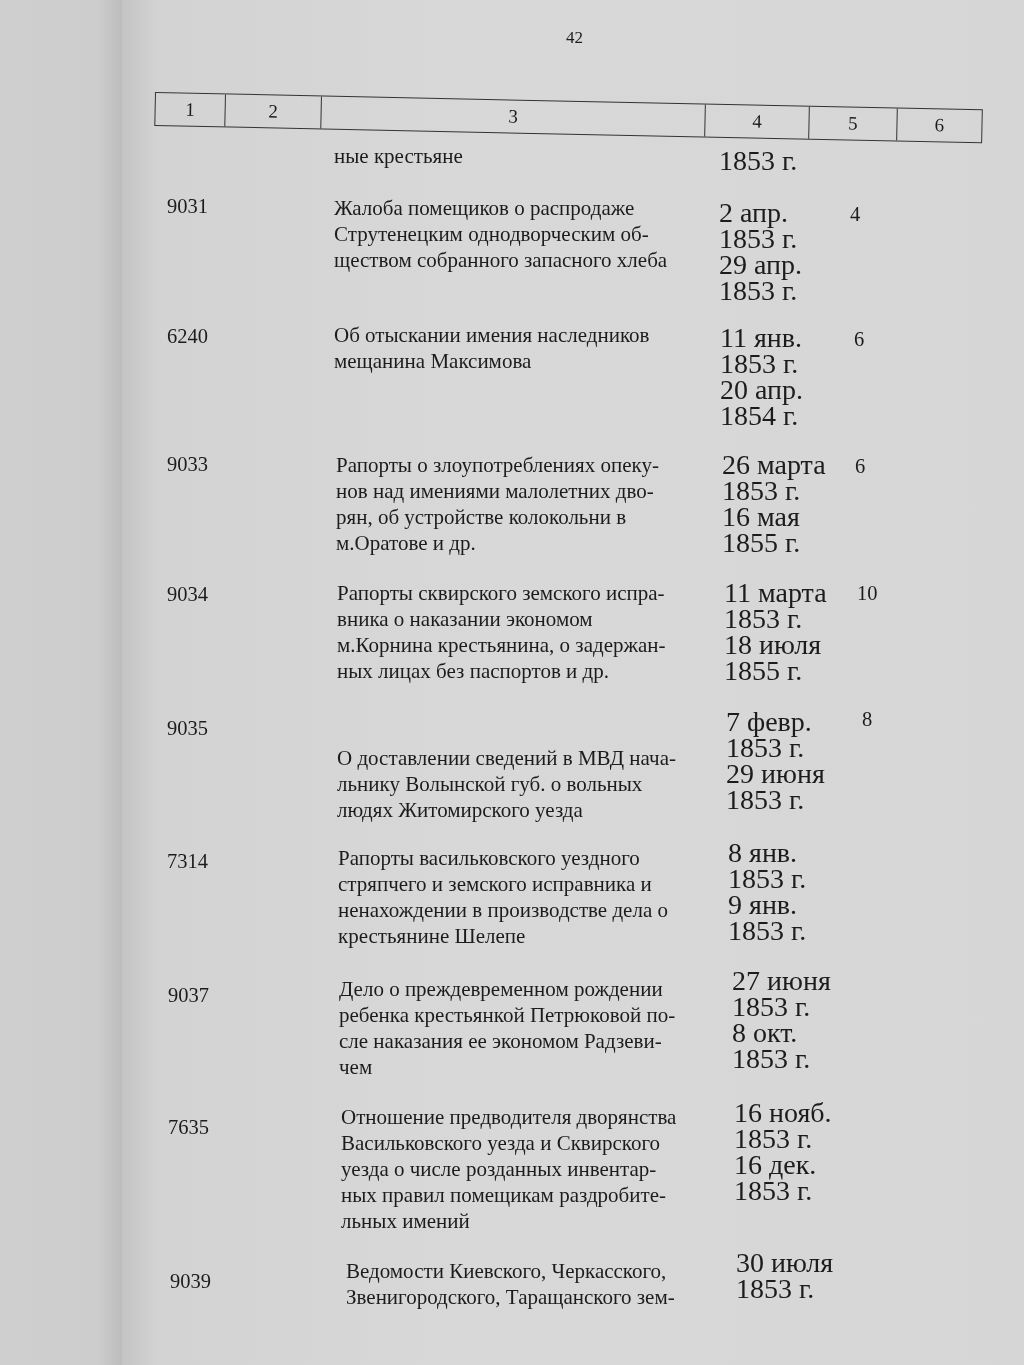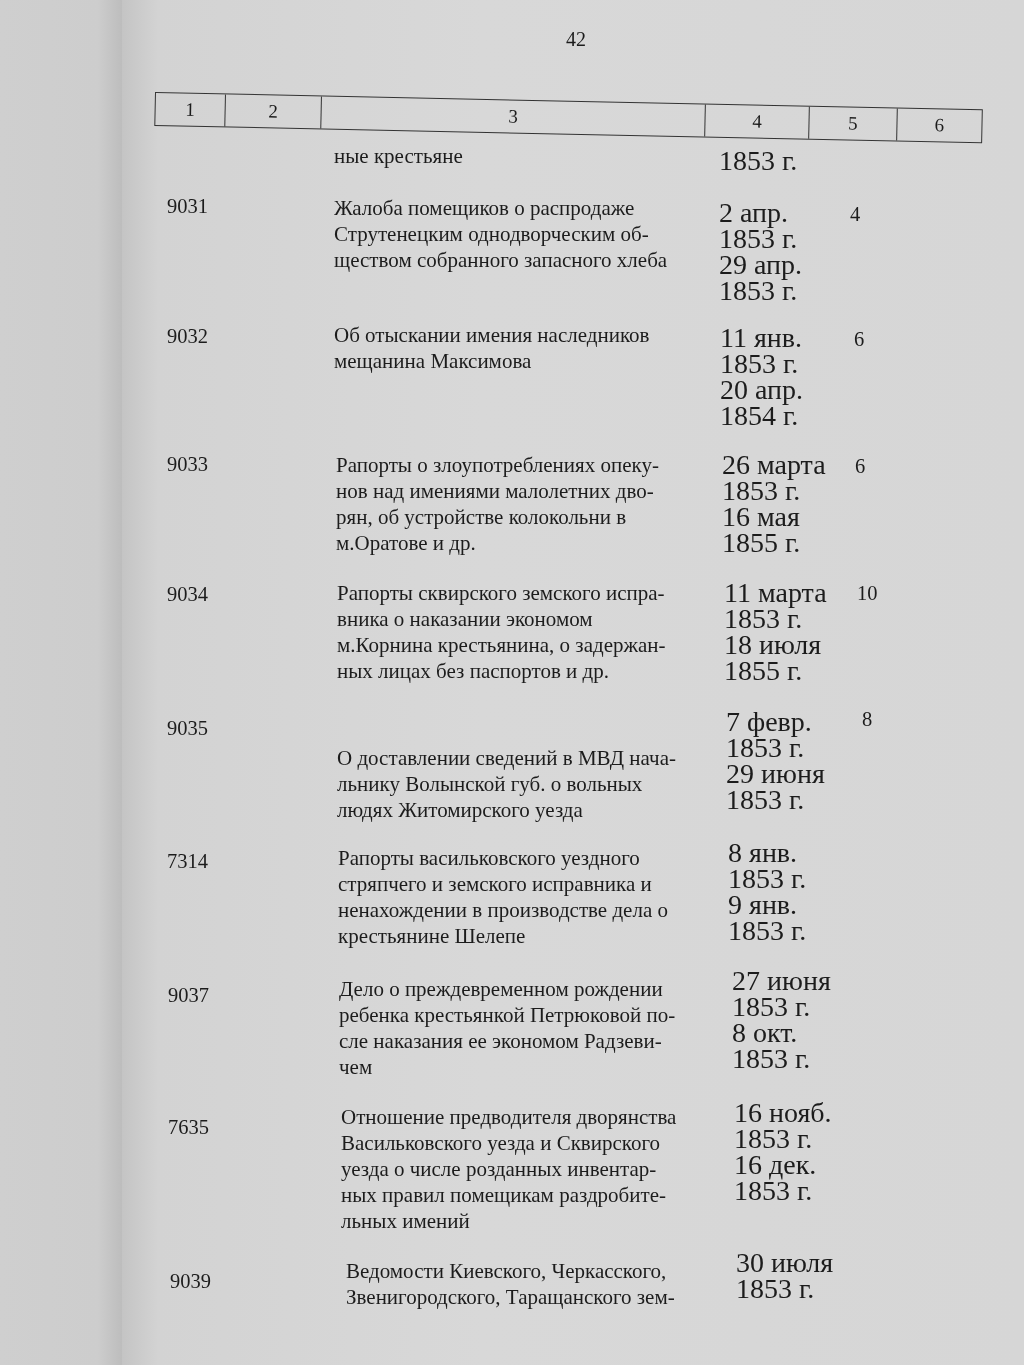--- a/index.html
+++ b/index.html
@@ -12,21 +12,21 @@
     }
     .facing-page {
       position: absolute; left: 0; top: 0; width: 122px; height: 1365px;
       background: linear-gradient(to right, #cfcfcf 0%, #cdcdcd 80%, #bdbdbd 100%);
     }
     .page {
       position: absolute; left: 122px; top: 0; width: 902px; height: 1365px;
       background: linear-gradient(to right, #c4c4c4 0%, #d3d3d3 4%, #d8d8d8 40%, #d6d6d6 100%);
     }
     .page-number {
-      position: absolute; left: 566px; top: 28px; font-size: 20px;
+      position: absolute; left: 566px; top: 28px; font-size: 17px;
     }
     .header-table {
       position: absolute; left: 155px; top: 92px; width: 828px; height: 34px;
       transform: rotate(1.2deg); transform-origin: left top;
       border: 1.5px solid #333; display: flex; box-sizing: border-box;
     }
     .header-table .hcell {
       border-right: 1.5px solid #333; display: flex; align-items: center;
       justify-content: center; font-size: 19px; box-sizing: border-box;
     }
@@ -64,21 +64,21 @@
 Струтенецким однодворческим об-
 ществом собранного запасного хлеба</div>
   <div class="col4" style="left:719px; top:200px;">2 апр.
 1853 г.
 29 апр.
 1853 г.</div>
   <div class="col5" style="left:850px; top:203px;">4</div>
 </div>
 
 <div>
-  <div class="col1" style="left:167px; top:325px;">9032</div>
+  <div class="col1" style="left:167px; top:325px;">6240</div>
   <div class="col3" style="left:334px; top:322px;">Об отыскании имения наследников
 мещанина Максимова</div>
   <div class="col4" style="left:720px; top:325px;">11 янв.
 1853 г.
 20 апр.
 1854 г.</div>
   <div class="col5" style="left:854px; top:328px;">6</div>
 </div>
 
 <div>

